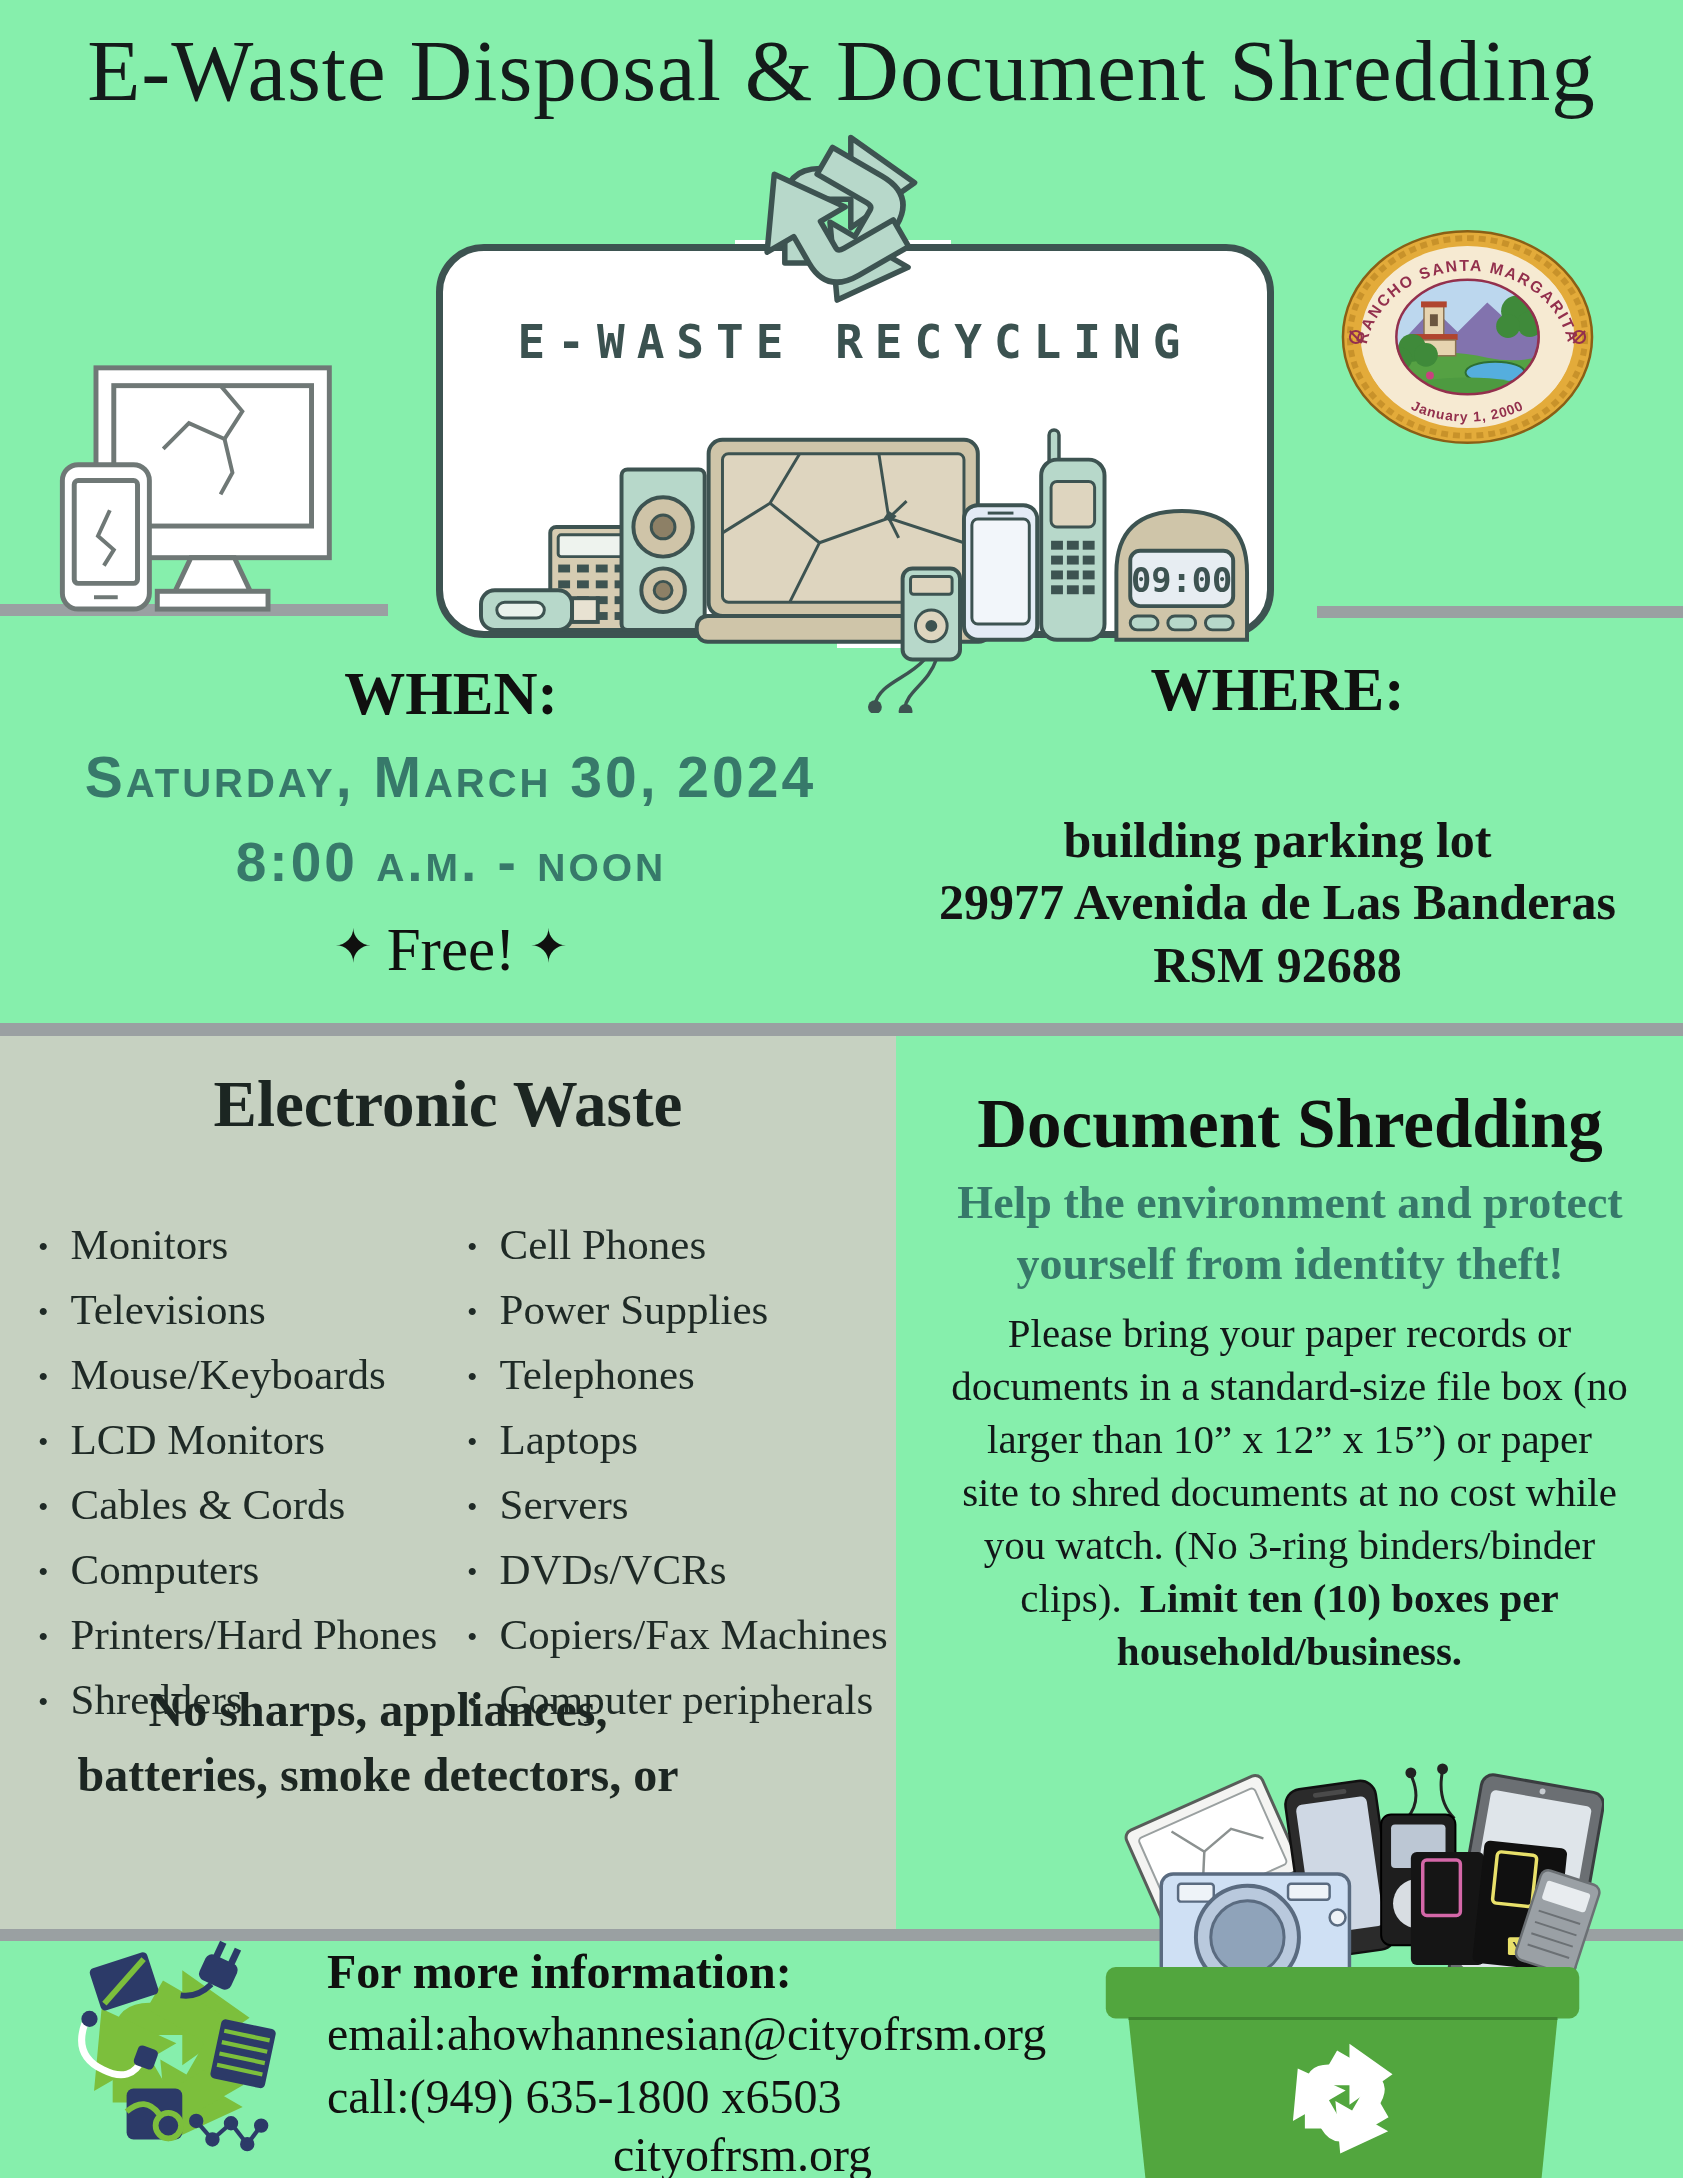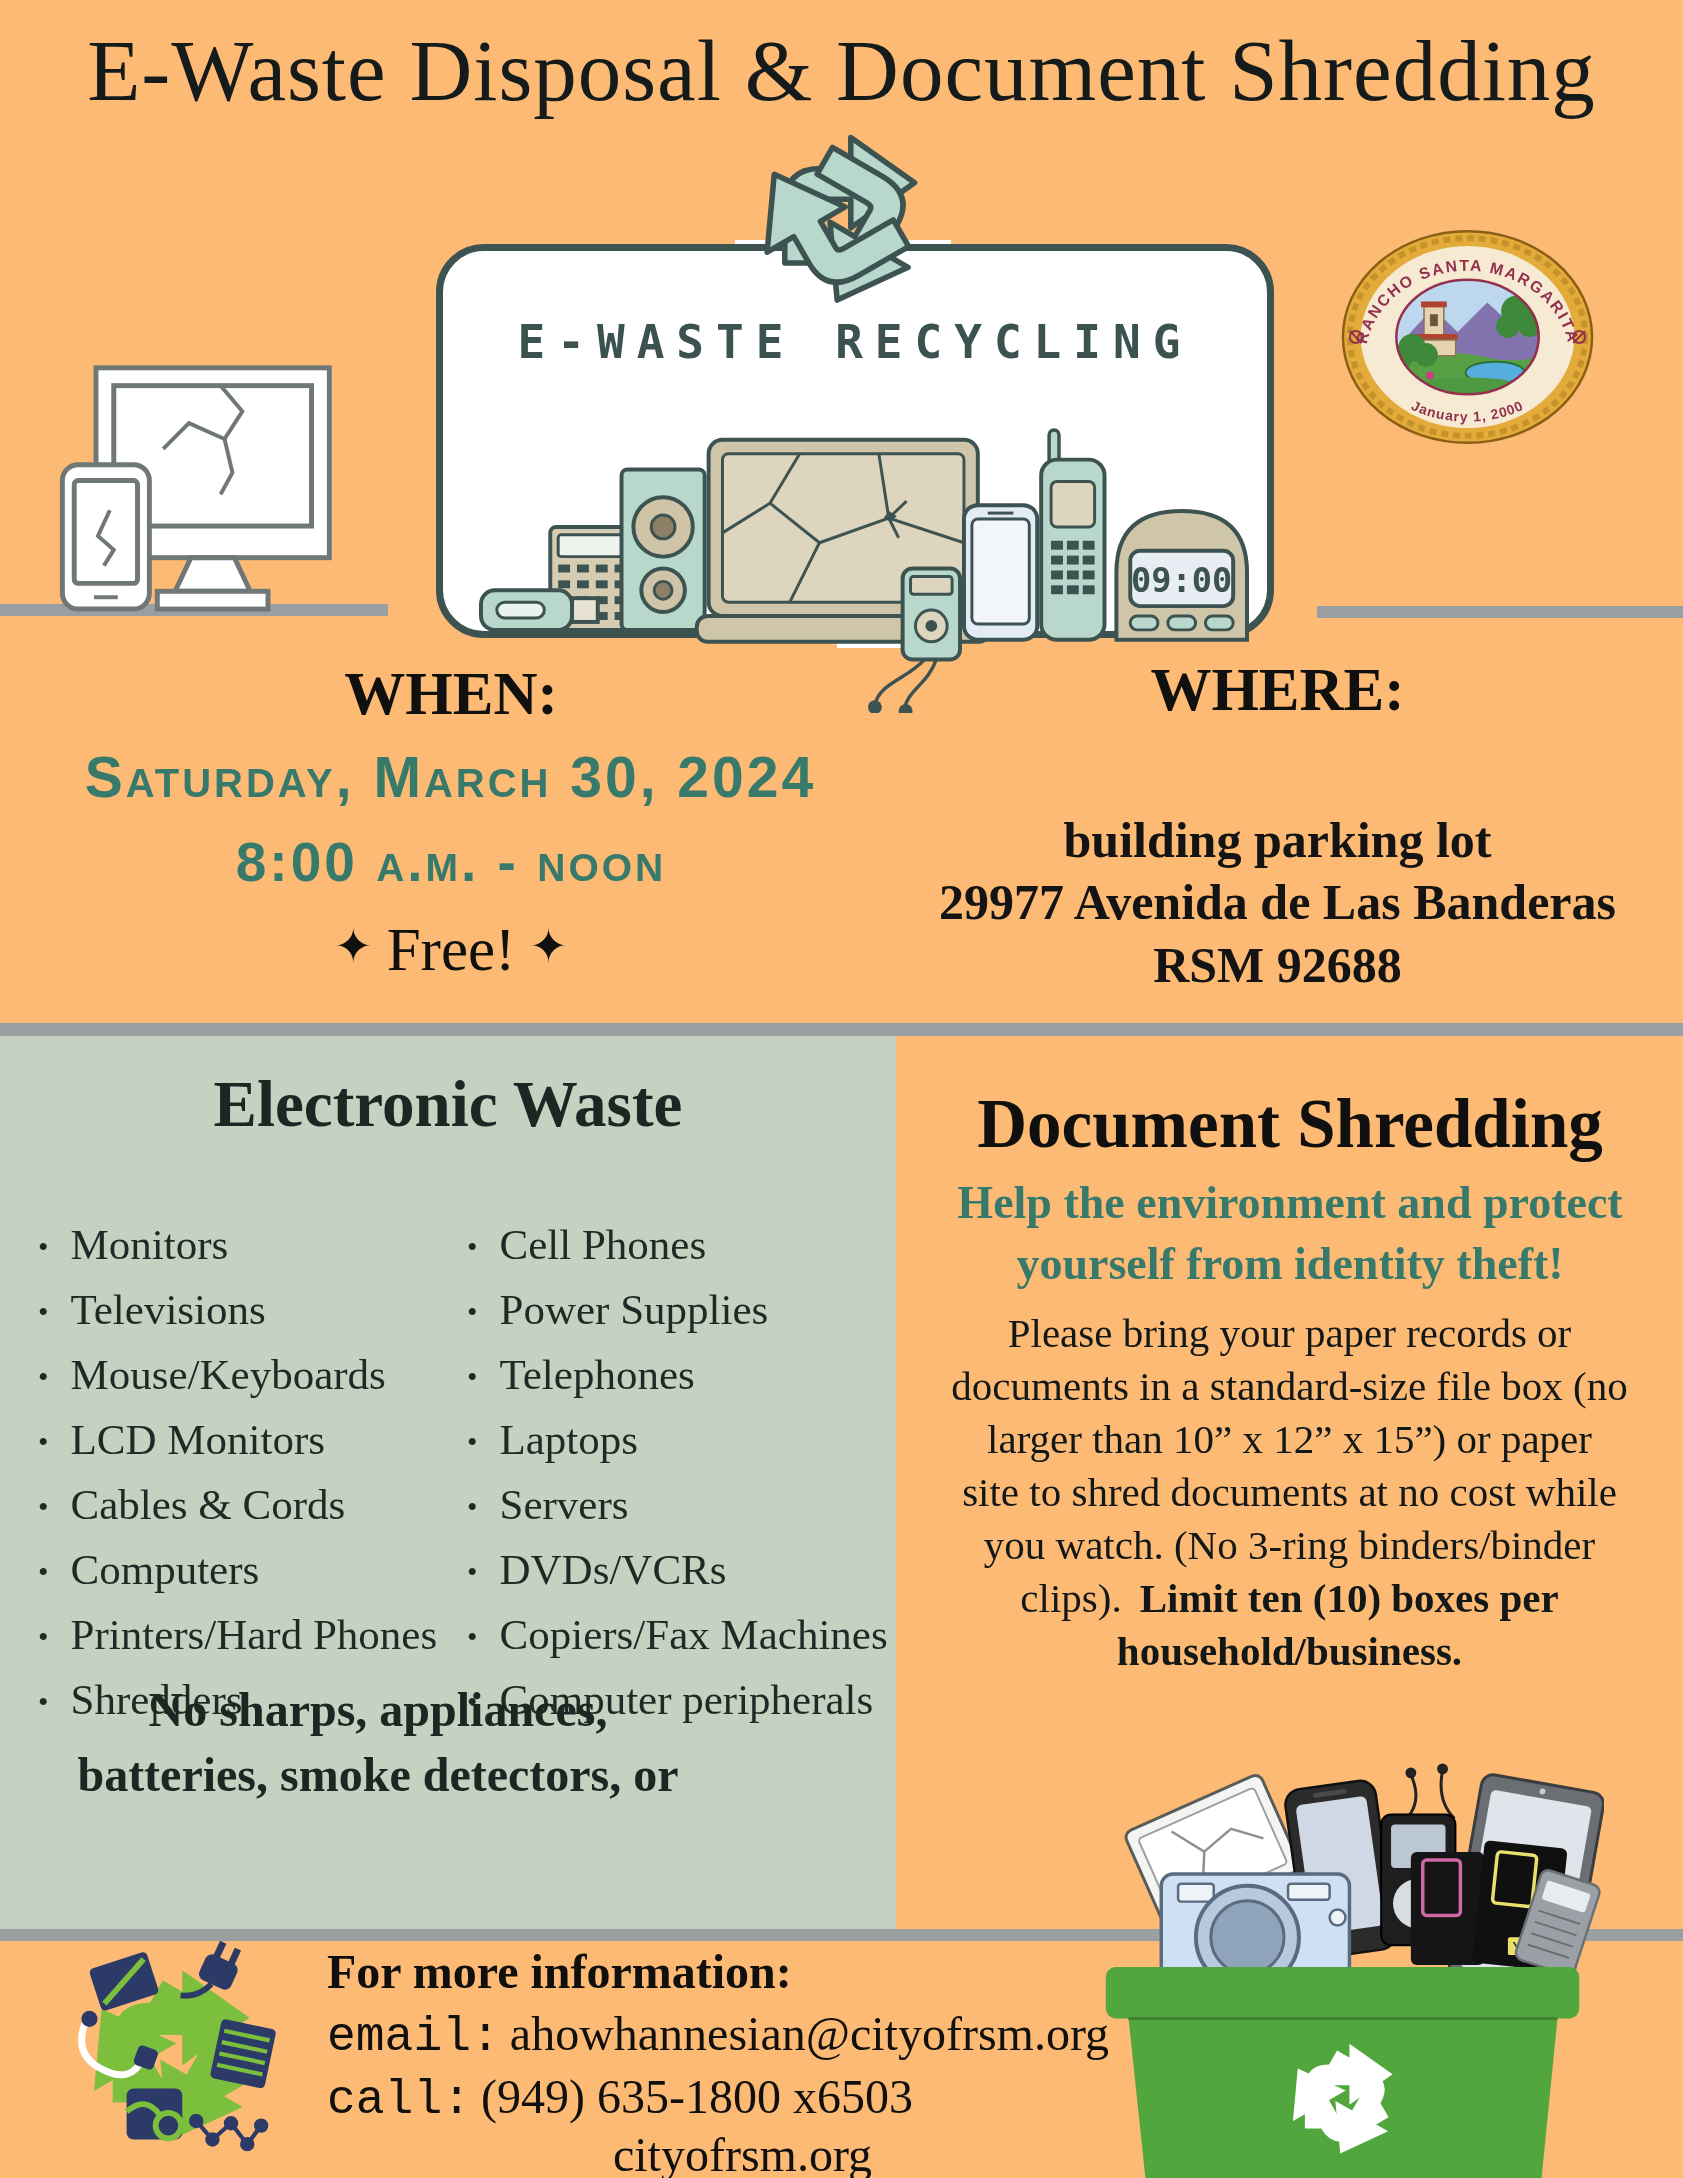--- a/index.html
+++ b/index.html
@@ -1,16 +1,16 @@
 <!DOCTYPE html>
 <html><head>
 <meta charset="utf-8">
 <style>
   html,body{margin:0;padding:0;background:#ffffff;}
-  #page{position:relative;width:1683px;height:2178px;background:#fdba74;overflow:hidden;
+  #page{position:relative;width:1683px;height:2178px;background:#86efac;overflow:hidden;
         font-family:"Liberation Serif", serif;color:#161d1c;}
   .abs{position:absolute;}
   
   .main-title{top:20px;left:0;width:1683px;text-align:center;font-size:87px;
               letter-spacing:1px;color:#141b1a;white-space:nowrap;}
   
   .ewaste-box{left:436px;top:244px;width:838px;height:394px;border:7px solid #3d5351;
               border-radius:48px;background:#ffffff;box-sizing:border-box;}
   .box-top-gap{left:735px;top:240px;width:216px;height:16px;background:#ffffff;}
   .box-bottom-gap{left:837px;top:628px;width:99px;height:20px;background:#ffffff;}
@@ -42,21 +42,21 @@
   .ds-sub{left:936px;top:1172px;width:708px;text-align:center;font-size:46px;font-weight:bold;
           line-height:61px;color:#37796a;white-space:nowrap;}
   .ds-body{left:933px;top:1307px;width:713px;text-align:center;font-size:41px;line-height:53px;
            color:#121718;}
   .ds-body div{white-space:nowrap;}
   .ds-body .b{font-weight:bold;}
   .ds-body .sep{margin-right:18px;}
   
   .info-heading{left:327px;top:1944px;font-size:48px;font-weight:bold;color:#10100f;white-space:nowrap;}
   .contact-line{left:327px;font-size:48px;color:#10100f;white-space:nowrap;}
-  .contact-line .lbl{margin-right:10px;font-family:Liberation Mono, monospace;}
+  .contact-line .lbl{margin-right:0;}
   .website-line{left:515px;top:2127px;width:455px;text-align:center;font-size:48px;color:#10100f;white-space:nowrap;}
   svg{display:block;}
 </style>
 </head>
 <body>
 
 <div id="page">
 
   <div class="abs main-title">E-Waste Disposal &amp; Document Shredding</div>
 

